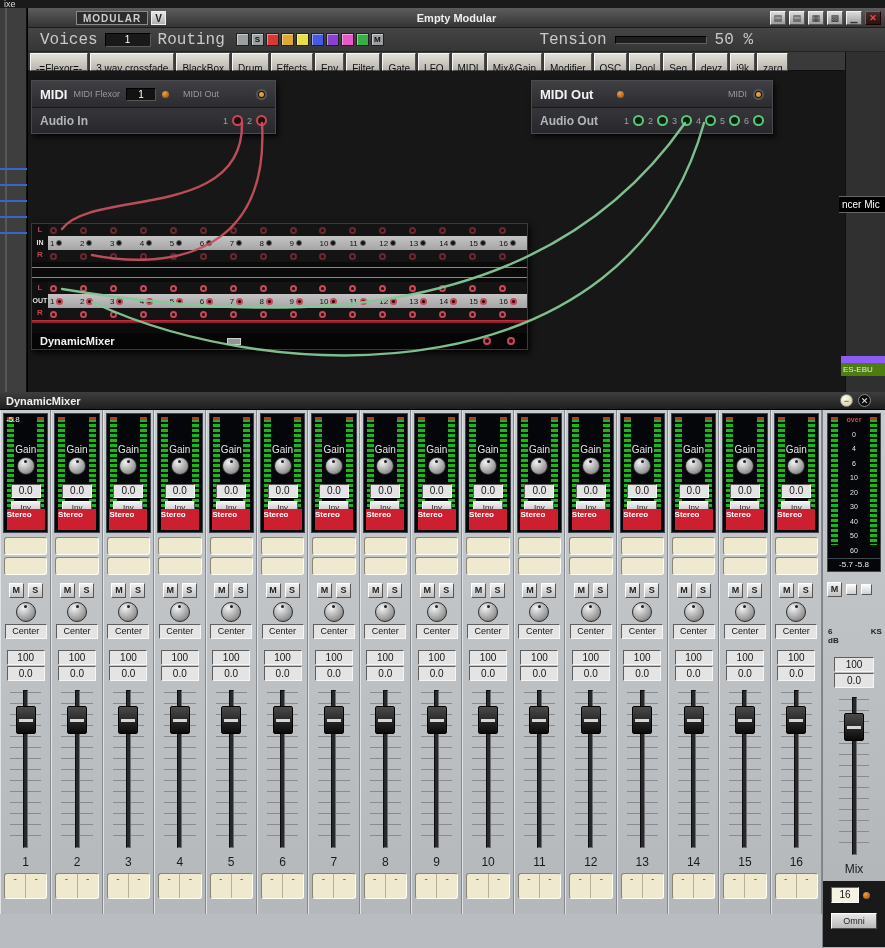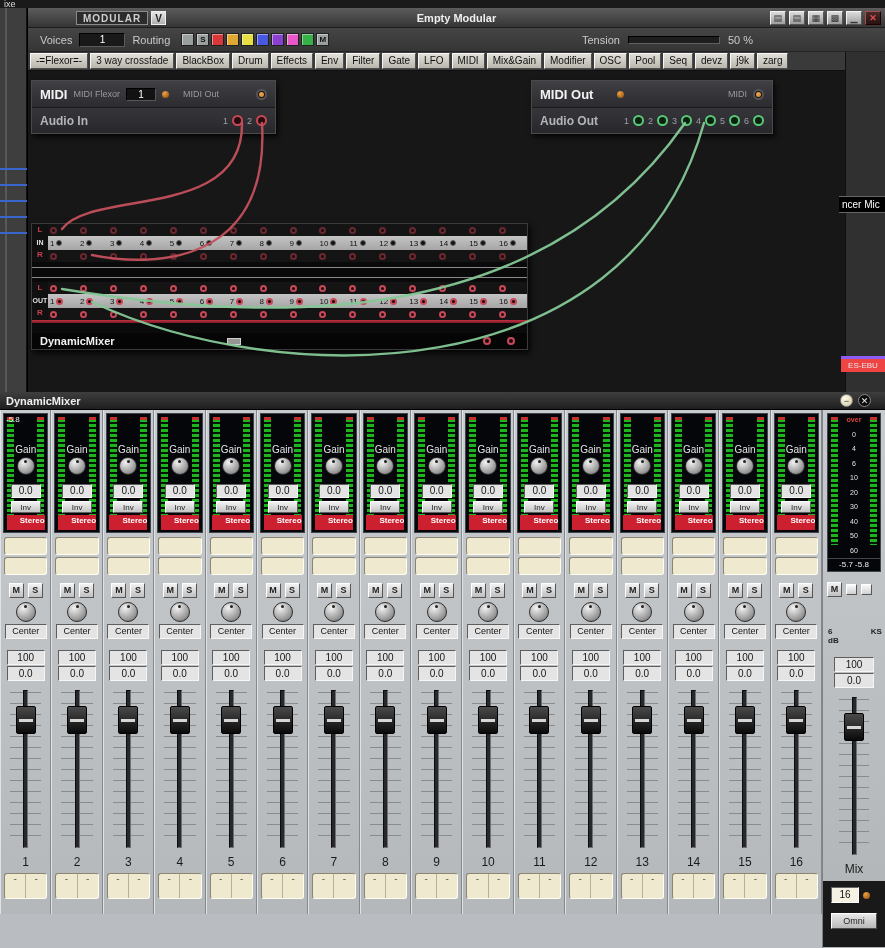--- a/index.html
+++ b/index.html
@@ -24,43 +24,43 @@
   .badge-logo { width:15px; height:14px; background:linear-gradient(#e8e8e8,#b0b0b0); color:#222; font-weight:bold;
     font-size:10px; text-align:center; line-height:14px; border:1px solid #eee; }
   .win-title { position:absolute; left:0; right:0; text-align:center; font-size:11px; font-weight:bold; color:#efefef; }
   .win-buttons { margin-left:auto; display:flex; gap:3px; position:relative; z-index:2; }
   .wbtn { width:16px; height:14px; background:linear-gradient(#dcdcdc,#9e9e9e); border:1px solid;
     border-color:#f2f2f2 #555 #555 #f2f2f2; font-size:9px; line-height:12px; text-align:center; color:#333; cursor:default; }
   .wbtn.close { background:linear-gradient(#4a2a2a,#281212); color:#e05050; font-weight:bold; border-color:#a05050 #200 #200 #a05050; }
 
   .toolbar { height:24px; background:linear-gradient(#454545,#353535); display:flex; align-items:center;
     gap:7px; padding:0 12px; border-bottom:1px solid #242424; }
-  .tlabel { font-size:11px; color:#c9c9c9; }
+  .tlabel { font-size:16px; color:#c9c9c9;font-family:Liberation Mono, monospace; }
   .voices-box { width:46px; height:14px; background:#191919; border:1px solid; border-color:#000 #5a5a5a #5a5a5a #000;
     color:#fff; font-size:10px; text-align:center; line-height:12px; }
   .swatches { display:flex; gap:2px; margin-left:4px; }
   .swatch { width:13px; height:13px; border:1px solid #202020; box-shadow:inset 1px 1px 0 rgba(255,255,255,.45);
     font-size:8px; font-weight:bold; color:#111; text-align:center; line-height:12px; }
   .tension-wrap { display:flex; align-items:center; gap:8px; margin-left:auto; margin-right:120px;text-align:center; }
   .tension-track { width:92px; height:8px; background:#1e1e1e; border:1px solid; border-color:#000 #606060 #606060 #000; }
   .tension-fill { height:100%; background:linear-gradient(#a8a8a8,#6e6e6e); }
 
   .tabsrow-wrap { display:flex; height:340px; }
   .tabs-and-canvas { width:818px; display:flex; flex-direction:column; }
   .tabsrow { height:19px; background:#3a3a3a; display:flex; gap:2px; padding:1px 2px; border-bottom:1px solid #101010; }
   .tab-btn { background:linear-gradient(#e2dfd8,#b9b6ae); border:1px solid; border-color:#f6f6f6 #4d4d4d #4d4d4d #f6f6f6;
-    font-size:10px; color:#101010; padding:0 5px; line-height:14px; white-space:nowrap; cursor:default; }
+    font-size:10px; color:#101010; padding:8px 5px; line-height:14px; white-space:nowrap; cursor:default; }
 
   .canvas { position:relative; flex:1; background:#171717; overflow:hidden; }
 
   .right-strip { width:40px; background:#303030; border-left:1px solid #101010; position:relative; }
   .frag-mic { position:absolute; right:0; top:144px; width:46px; background:#000; color:#fff; font-size:10px;
     padding:2px 3px; border-top:1px solid #666; border-bottom:1px solid #666; }
-  .frag-ebu { position:absolute; right:0; top:304px; width:44px; background:#ef4444; color:#e8e8e8; font-size:8px;
-    padding:2px 2px; border-top:3px solid #8b5cf6;text-align:center; }
+  .frag-ebu { position:absolute; right:0; top:304px; width:44px; background:#4d7c0f; color:#e8e8e8; font-size:8px;
+    padding:2px 2px; border-top:7px solid #8b5cf6; }
 
   
   .module { position:absolute; border:1px solid #4a4a4a; box-shadow:2px 3px 5px rgba(0,0,0,.8); }
   .mod-header { height:27px; background:linear-gradient(#3f3f44,#2b2b30); display:flex; align-items:center; gap:6px;
     padding:0 8px; border-bottom:1px solid #191919; }
   .mod-row { height:25px; background:linear-gradient(#35353a,#28282c); display:flex; align-items:center; padding:0 8px; }
   .mod-title { font-size:13px; font-weight:bold; color:#f2f2f2; }
   .mod-title.gray { color:#b2b6ba; font-size:12px; }
   .sublabel { font-size:9px; color:#9a9a9a; }
   .dark-val { width:30px; height:13px; background:#121212; border:1px solid; border-color:#000 #565656 #565656 #000;
@@ -132,22 +132,22 @@
     background:radial-gradient(circle at 35% 28%, #f2f2f2, #9a9a9a 65%, #606060); position:relative; }
   .knob::after { content:""; position:absolute; left:50%; top:2px; width:3px; height:3px; margin-left:-1.5px;
     border-radius:50%; background:#222; }
   .gknob { position:absolute; top:43px; left:50%; margin-left:-9px; }
   .valbox { background:#e4e4e4; border:1px solid; border-color:#5e5e5e #f6f6f6 #f6f6f6 #5e5e5e;
     color:#141414; font-size:10px; text-align:center; }
   .gval { position:absolute; top:70px; left:50%; margin-left:-15px; width:30px; height:14px; line-height:12px; }
   .inv { position:absolute; top:87px; left:50%; margin-left:-15px; width:30px; height:12px;
     background:linear-gradient(#f2f2f2,#c4c4c4); border:1px solid; border-color:#fff #5e5e5e #5e5e5e #fff;
     font-size:8px; line-height:9px; color:#222; font-family:"Liberation Sans",sans-serif; }
-  .stereo { position:absolute; bottom:2px; left:50%; margin-left:-19px; width:38px; height:15px;
-    background:var(--stereo-red); color:#fff; font-size:8px; font-weight:bold; line-height:11px; text-align:right; }
+  .stereo { position:absolute; bottom:2px; left:50%; margin-left:-19px; width:38px; height:21px;
+    background:var(--stereo-red); color:#fff; font-size:8px; font-weight:bold; line-height:11px; text-align:left; }
 
   .disp { height:18px; margin:4px 3px 0; background:#efe9d0; border:1px solid; border-radius:3px;
     border-color:#8a8673 #fffef2 #fffef2 #8a8673; }
   .disp + .disp { margin-top:2px; }
   .msrow { display:flex; justify-content:center; gap:4px; margin-top:8px; height:15px; }
   .sbtn { width:15px; height:15px; background:linear-gradient(#f2f2f2,#c0c0c0); border:1px solid;
     border-color:#fff #565656 #565656 #fff; font-size:9px; font-weight:bold; color:#222; line-height:11px; }
   .pknob { margin:4px auto 0; width:20px; height:20px; }
   .pval { width:42px; height:15px; margin:2px auto 0; line-height:13px; font-size:9px; }
   .cell { width:38px; height:15px; line-height:13px; }

